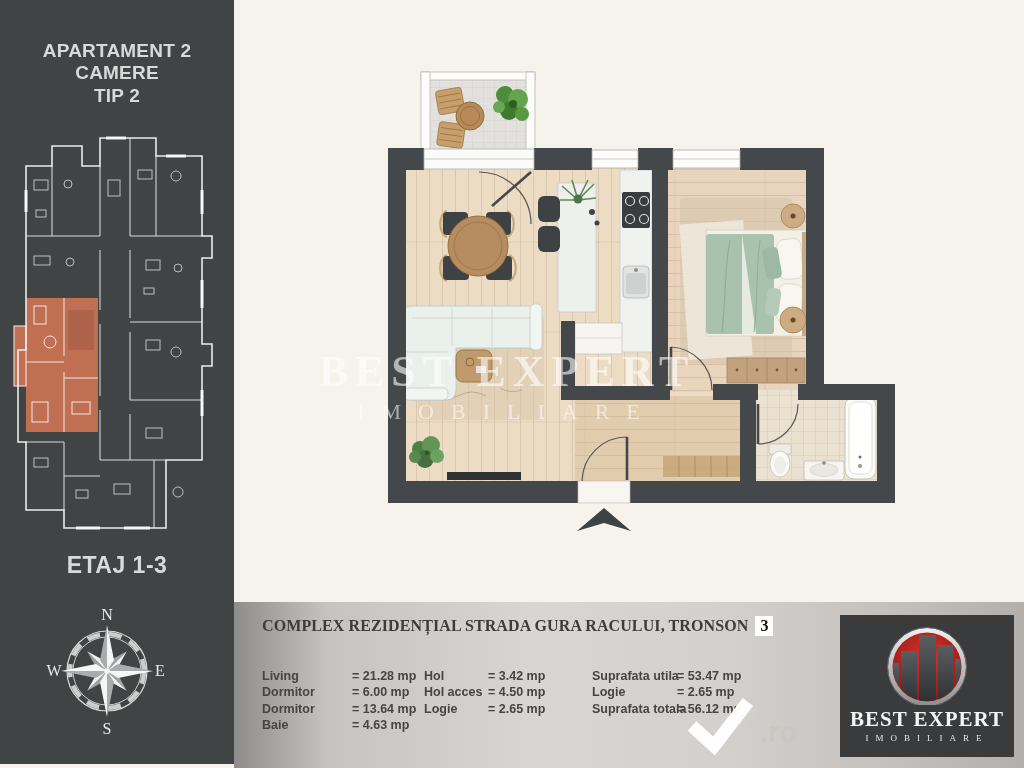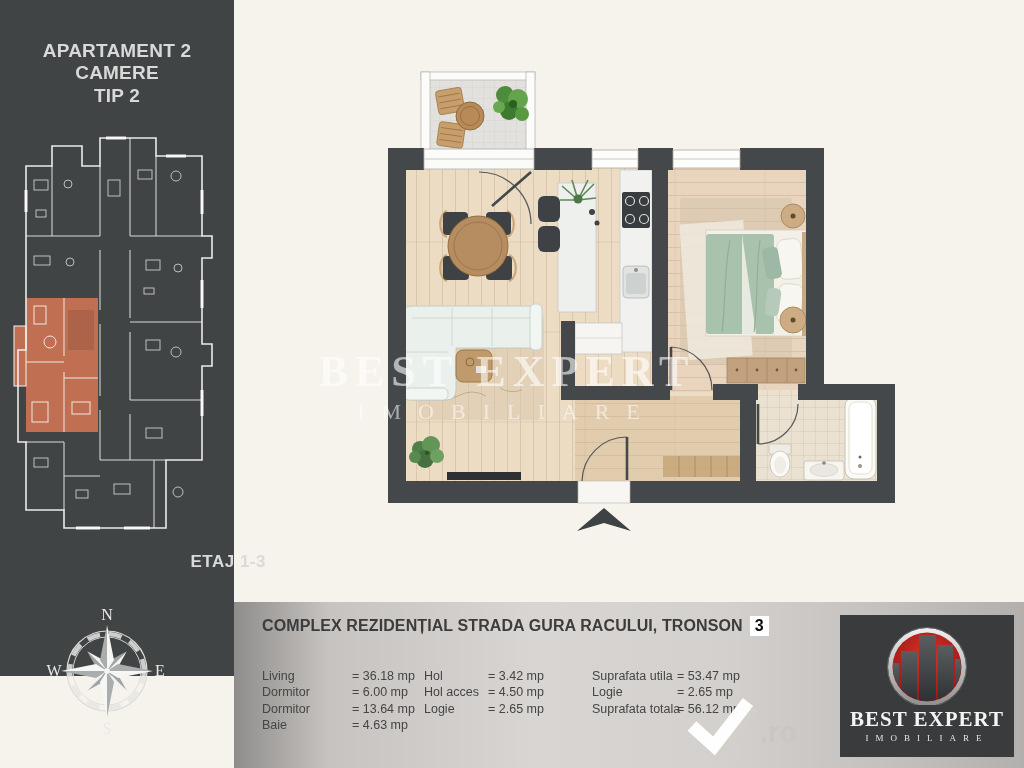--- a/index.html
+++ b/index.html
@@ -1,41 +1,41 @@
 <!DOCTYPE html>
 <html><head>
 <meta charset="utf-8">
 <style>
   html,body{margin:0;padding:0;}
   body{
     position:relative;width:1024px;height:768px;overflow:hidden;
     background:#f6f2ec;font-family:"Liberation Sans",sans-serif;
   }
   
-  .sidebar{position:absolute;left:0;top:0;width:234px;height:676px;background:#414445;z-index:2;}
+  .sidebar{position:absolute;left:0;top:0;width:234px;height:764px;background:#414445;z-index:2;}
   .sidebar-title{position:absolute;left:0;top:40px;width:100%;text-align:center;
     color:#d9d9d9;font-weight:700;font-size:19px;line-height:1.18;letter-spacing:.2px;}
   .miniplan{position:absolute;left:6px;top:110px;}
-  .floor-label{position:absolute;left:0;top:552px;width:100%;text-align:right;
-    color:#dadada;font-weight:700;font-size:17px;letter-spacing:.5px;padding-left:32px;}
+  .floor-label{position:absolute;left:0;top:552px;width:100%;text-align:center;
+    color:#dadada;font-weight:700;font-size:23px;letter-spacing:.5px;}
   .compass{position:absolute;left:37px;top:601px;}
   .compass text{font-family:"Liberation Serif",serif;font-size:16px;fill:#e9e9e7;}
   
   .plan{position:absolute;left:370px;top:55px;width:545px;height:485px;z-index:1;}
   .plan-watermark{position:absolute;left:318px;top:346px;width:378px;text-align:center;z-index:3;
     color:rgba(255,255,255,.6);pointer-events:none;}
   .plan-watermark .wm1{font-family:"Liberation Serif",serif;font-weight:700;font-size:44px;letter-spacing:7px;}
   .plan-watermark .wm2{font-family:"Liberation Serif",serif;font-weight:400;font-size:22px;letter-spacing:17px;margin-top:2px;color:rgba(255,255,255,.55);}
   
   .bottombar{position:absolute;left:234px;top:602px;width:790px;height:166px;z-index:2;
     background:linear-gradient(90deg,#8f8d8b 0%,#c6c3c0 12%,#d8d5d2 38%,#d3d0cd 62%,#c2bfbc 84%,#b2afac 100%);}
-  .bb-title{position:absolute;left:28px;top:14px;color:#3c3c3c;font-weight:700;font-size:16px;line-height:20px;letter-spacing:.1px;}
+  .bb-title{position:absolute;left:28px;top:14px;color:#3c3c3c;font-weight:700;font-size:16px;line-height:20px;letter-spacing:.1px;font-family:Liberation Serif, serif;}
   .tronson-badge{display:inline-block;background:#ffffff;color:#0d0d0d;font-weight:800;font-size:16px;
     padding:0 5px;line-height:20px;margin-left:7px;vertical-align:top;}
-  .acol{position:absolute;top:66px;color:#454545;font-size:12.5px;font-weight:400;}
+  .acol{position:absolute;top:66px;color:#454545;font-size:12.5px;font-weight:700;}
   .acol .arow{display:flex;height:16.3px;align-items:center;}
   .acol1{left:28px;} .acol2{left:190px;} .acol3{left:358px;}
   .acol1 .alabel{width:90px;} .acol2 .alabel{width:64px;} .acol3 .alabel{width:85px;}
   .alabel,.aval{white-space:nowrap;}
   
   .logobox{position:absolute;left:606px;top:13px;width:174px;height:142px;background:#393b3c;}
   .brand1{position:absolute;left:0;top:92px;width:100%;text-align:center;color:#f4f4f2;
     font-family:"Liberation Serif",serif;font-weight:700;font-size:21px;letter-spacing:1px;}
   .brand2{position:absolute;left:0;top:118px;width:100%;text-align:center;color:#e6e6e4;
     font-family:"Liberation Serif",serif;font-size:9px;letter-spacing:7px;}
@@ -382,21 +382,21 @@
 <div class="bottombar">
   <div class="bb-title">
     <div>
       <span>COMPLEX REZIDENȚIAL STRADA GURA RACULUI, TRONSON</span><span class="tronson-badge">3</span>
     </div>
   </div>
 
   <div class="acol acol1">
     <div class="arow">
         <span class="alabel">Living</span>
-        <span class="aval">= 36.18 mp</span>
+        <span class="aval">= 21.28 mp</span>
       </div>
     <div class="arow">
         <span class="alabel">Dormitor</span>
         <span class="aval">= 6.00 mp</span>
       </div>
     <div class="arow">
         <span class="alabel">Dormitor</span>
         <span class="aval">= 13.64 mp</span>
       </div>
     <div class="arow">

